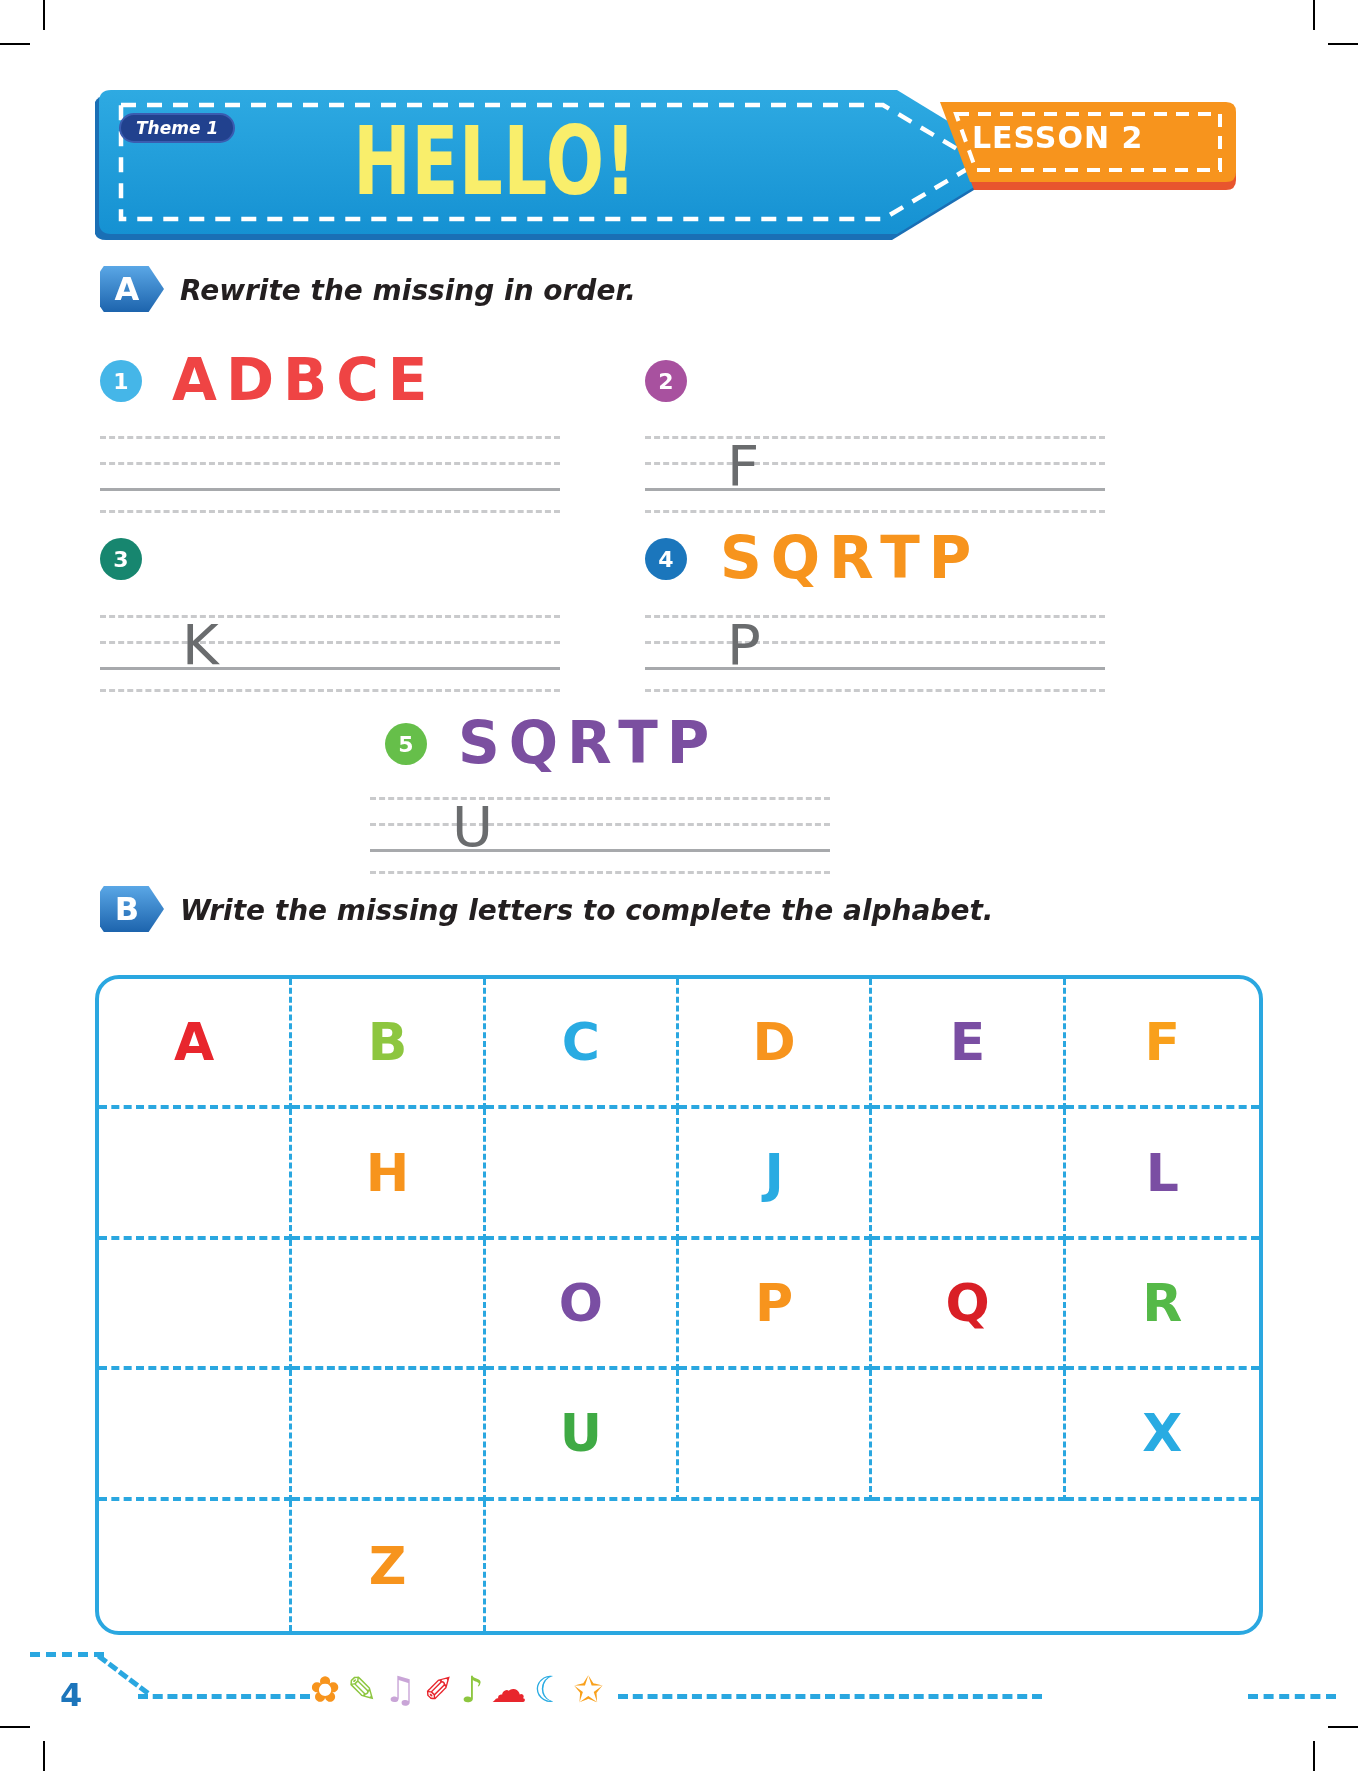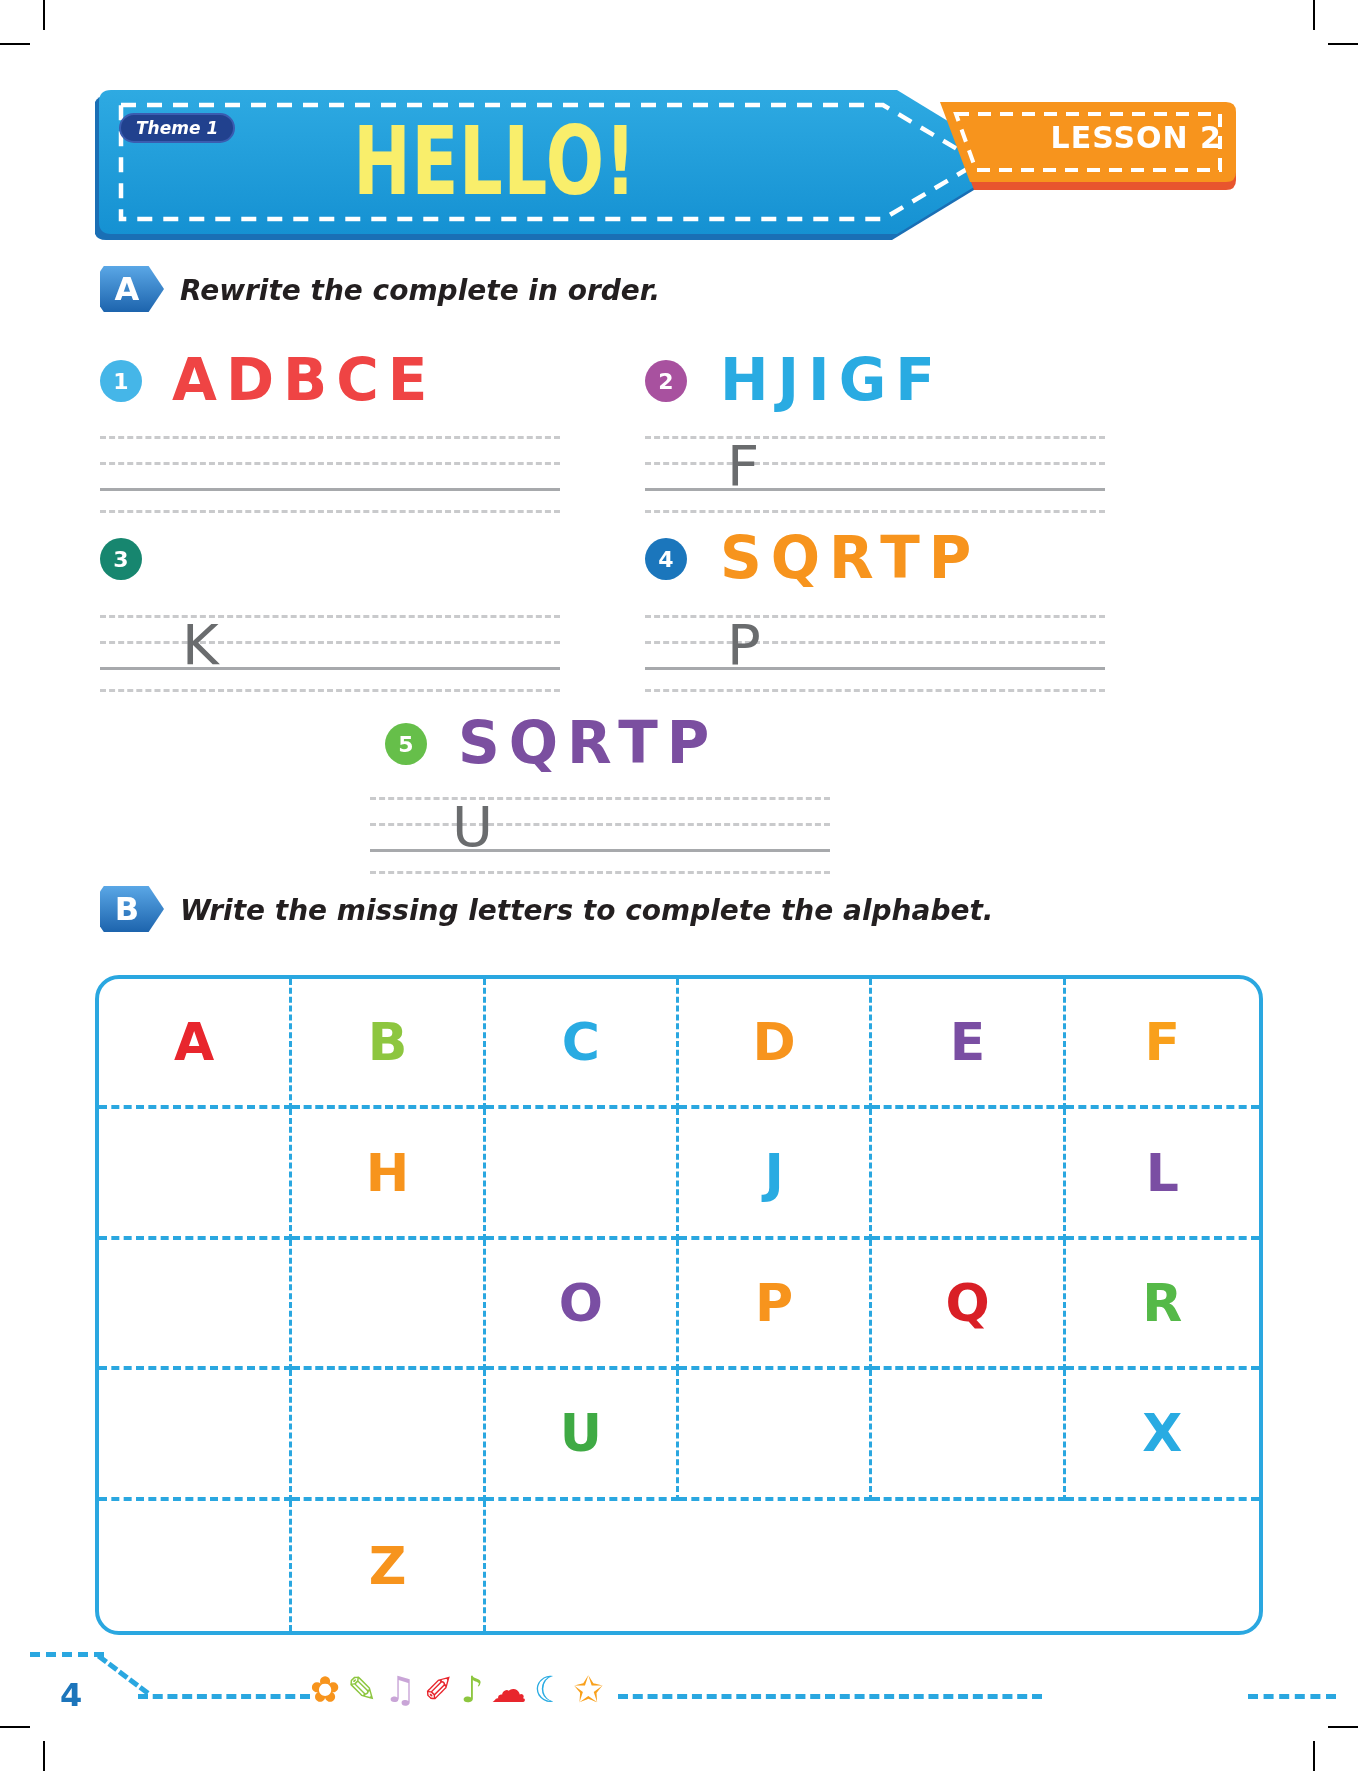--- a/index.html
+++ b/index.html
@@ -12,21 +12,21 @@
   
   .banner-svg{position:absolute;left:95px;top:88px;}
   .hello-title{position:absolute;left:95px;top:106px;width:800px;height:110px;
     display:flex;align-items:center;justify-content:center;
     font-size:88px;font-weight:bold;color:#f9ee6b;letter-spacing:1px;
     transform:scale(0.78,1.08);}
   .theme-badge{position:absolute;left:119px;top:113px;background:#21418e;color:#fff;
     border:2px solid #3a5cb0;border-radius:17px;padding:3px 15px;
     font-size:17px;font-weight:bold;font-style:italic;}
   .lesson-svg{position:absolute;left:930px;top:100px;}
-  .lesson-label{position:absolute;left:972px;top:120px;width:250px;text-align:right;
+  .lesson-label{position:absolute;left:972px;top:120px;width:250px;text-align:left;
     font-size:30px;font-weight:bold;color:#ffffff;letter-spacing:1px;}
 
   
   .sec-badge{position:absolute;width:64px;height:46px;
     background:linear-gradient(180deg,#5aa7e6 0%,#1d64ad 100%);
     clip-path:polygon(6% 0,76% 0,100% 50%,76% 100%,6% 100%,0 88%,0 12%);
     display:flex;align-items:center;justify-content:center;
     color:#fff;font-size:32px;font-weight:bold;padding-right:10px;box-sizing:border-box;}
   .sec-instruction{position:absolute;font-size:28px;font-weight:bold;font-style:italic;color:#231f20;}
 
@@ -97,33 +97,32 @@
   <svg class="lesson-svg" width="312" height="94" viewBox="0 0 312 94">
     <path d="M14,8 H296 Q306,8 306,18 V80 Q306,90 296,90 H44 Z" fill="#e8552e"></path>
     <path d="M10,2 H296 Q306,2 306,12 V72 Q306,82 296,82 H40 Z" fill="#f7941d"></path>
     <path d="M26,14 H290 V70 H46 Z" fill="none" stroke="#ffffff" stroke-width="4" stroke-dasharray="13 9"></path>
   </svg>
   <div class="lesson-label">LESSON 2</div>
 
   <div class="sec-badge" style="left:100px;top:266px;">
     <span>A</span>
   </div>
-  <div class="sec-instruction" style="left:180px;top:274px;">Rewrite the complete in order.</div>
+  <div class="sec-instruction" style="left:180px;top:274px;">Rewrite the missing in order.</div>
 
   <div class="num-circle" style="left: 100px; top: 360px; background-color: rgb(69, 182, 232);">1</div>
   <div class="ex-letters" style="left: 172px; top: 346px; color: #ef4444;">ADBCE</div>
   <div class="guide" style="left:100px;top:436px;">
     <div class="gl-dash d1"></div>
     <div class="gl-dash d2"></div>
     <div class="gl-solid s"></div>
     <div class="gl-dash d3"></div>
   </div>
 
   <div class="num-circle" style="left: 645px; top: 360px; background-color: rgb(168, 81, 159);">2</div>
-  <div class="ex-letters" style="left: 720px; top: 346px; color: rgb(41, 171, 226);">HJIGF</div>
   <div class="guide" style="left:645px;top:436px;">
     <div class="gl-dash d1"></div>
     <div class="gl-dash d2"></div>
     <div class="gl-solid s"></div>
     <div class="gl-dash d3"></div>
     <div class="answer">F</div>
   </div>
 
   <div class="num-circle" style="left: 100px; top: 538px; background-color: rgb(23, 134, 111);">3</div>
   <div class="guide" style="left:100px;top:615px;">

